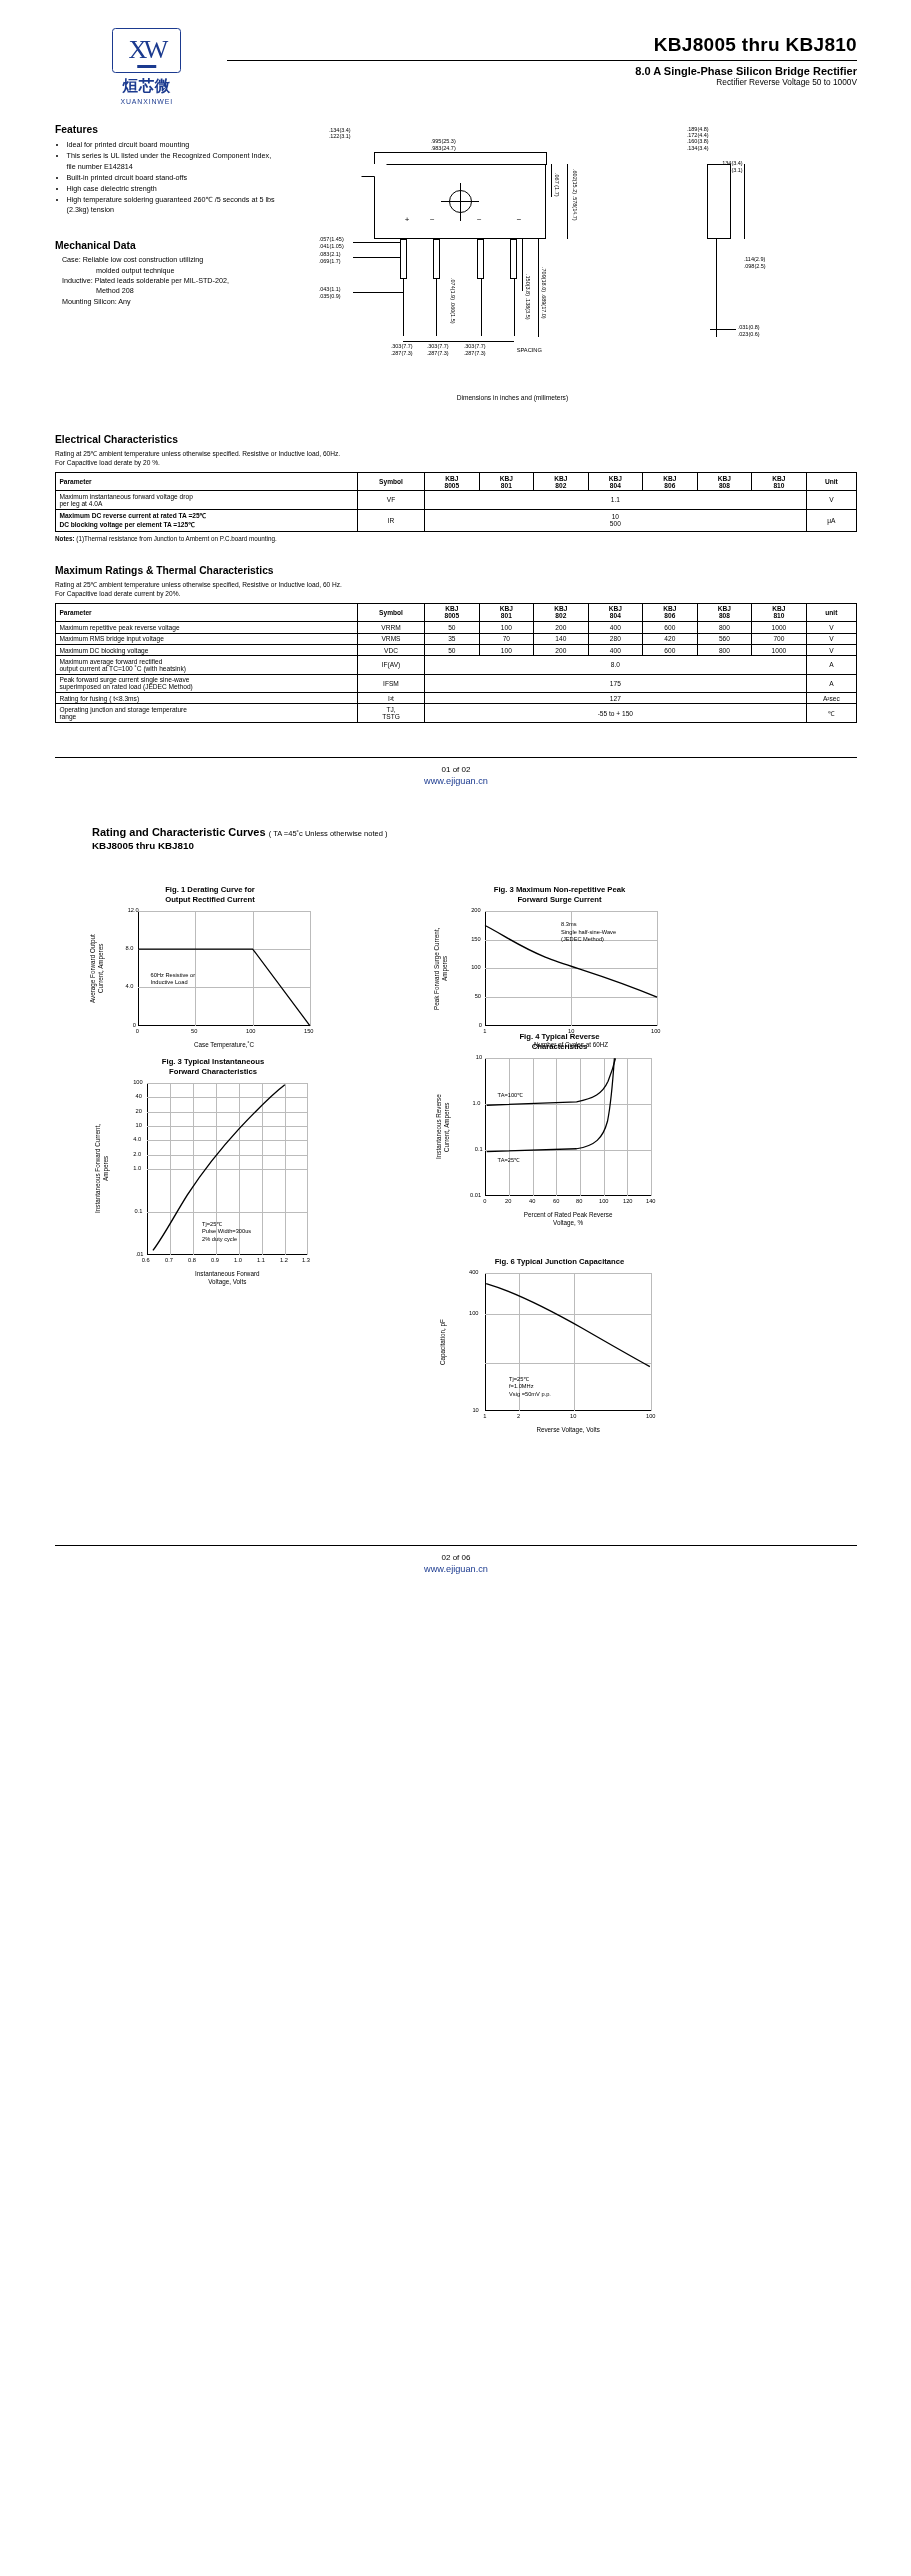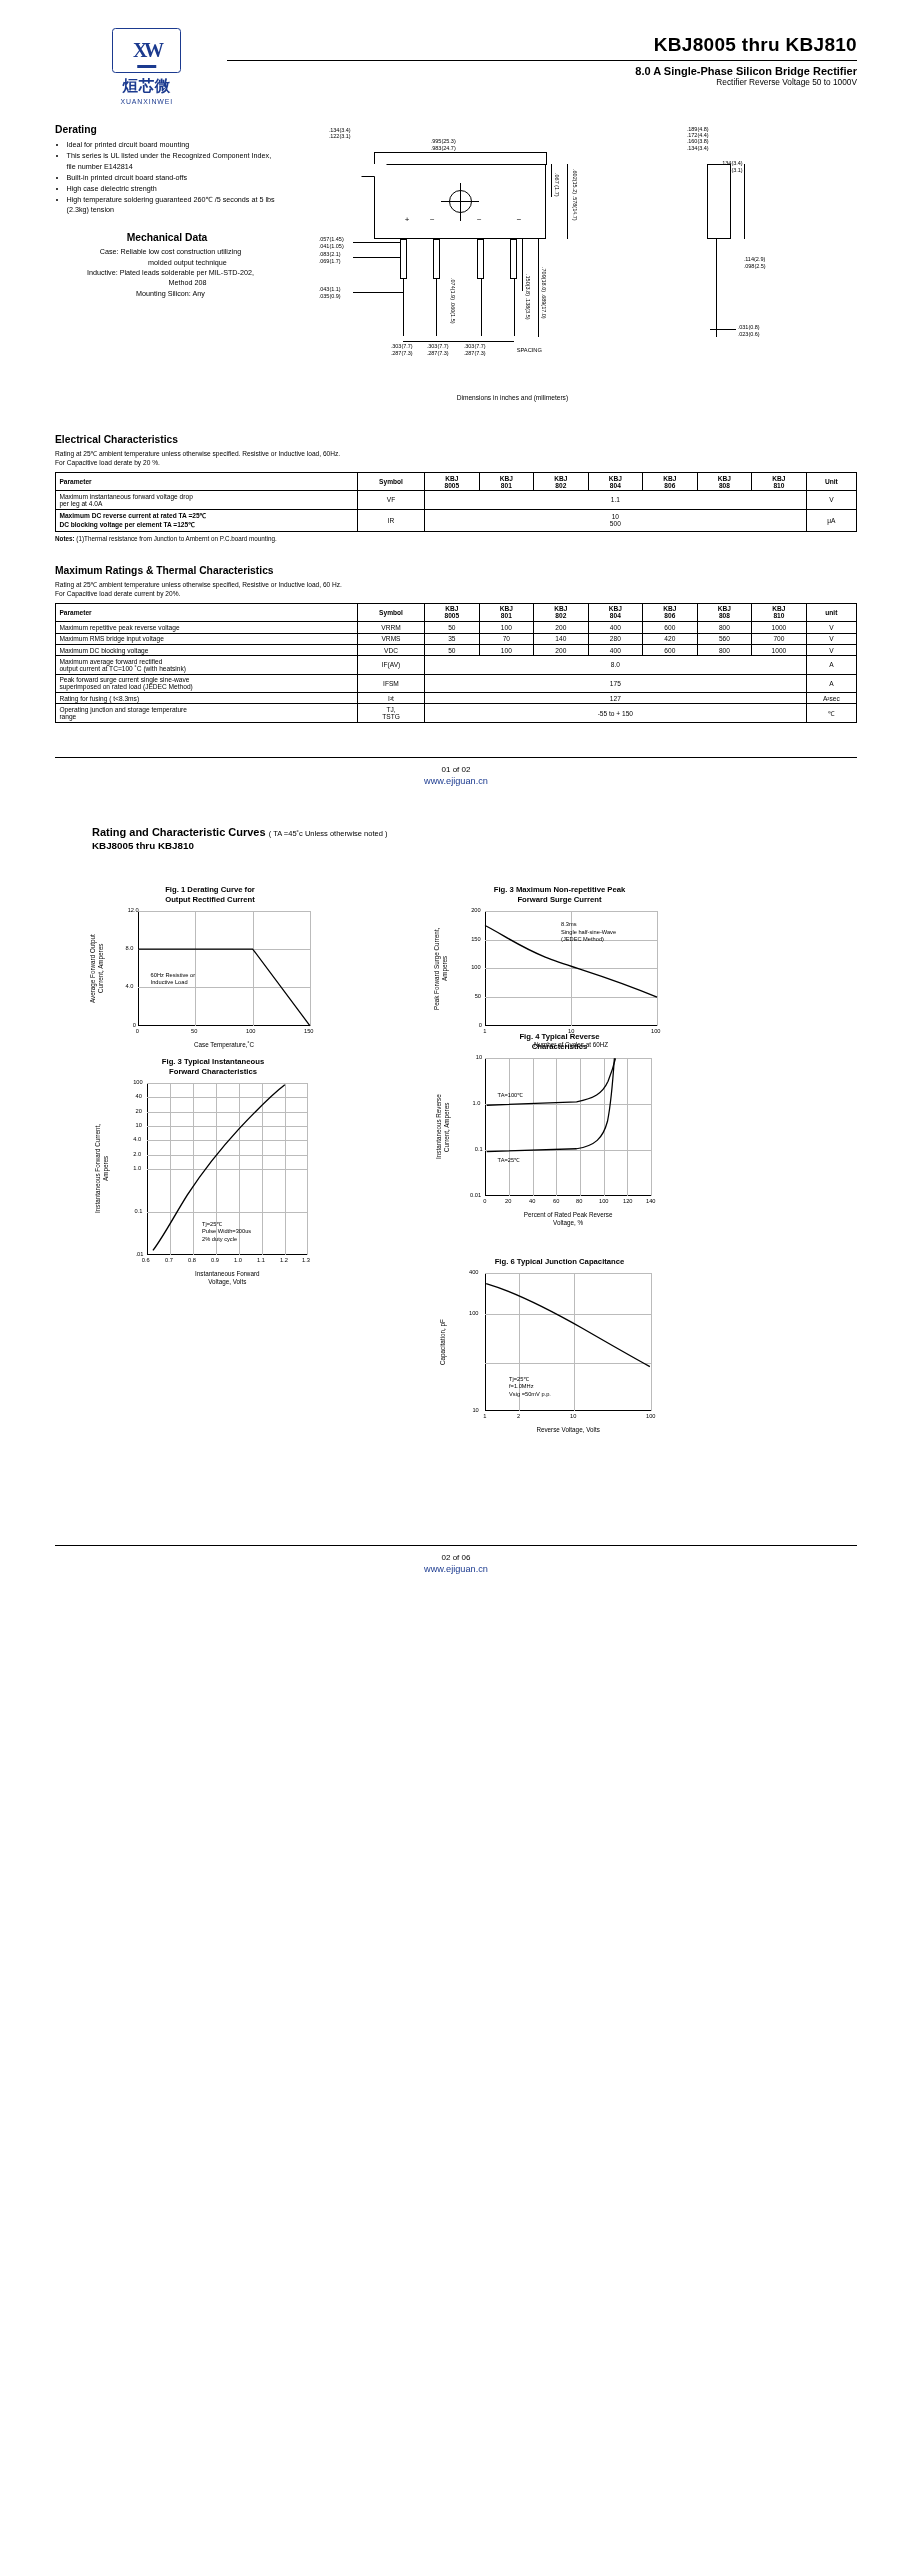--- a/index.html
+++ b/index.html
@@ -31,21 +31,21 @@
   .logo-mark {
     width:69px; height:45px;
     border:1.7px solid #1b3a8f;
     border-radius:3.4px;
     position:relative;
     display:flex; align-items:center; justify-content:center;
     background:#fff;
   }
   .logo-mark .xw {
     font-family:"Liberation Serif", serif;
-    font-size:20px; font-weight:bold; color:#1b3a8f;
+    font-size:26px; font-weight:normal; color:#1b3a8f;
     letter-spacing:-3.4px;
     line-height:1;
   }
   .logo-mark .bar {
     position:absolute;
     bottom:4px; left:50%; transform:translateX(-50%);
     width:19.5px; height:2.3px; background:#1b3a8f;
   }
   .logo-cn {
     margin-top:3.4px;
@@ -86,21 +86,21 @@
   h2.sect {
     font-size:10.3px;
     font-weight:bold;
     margin:0 0 4.6px 0;
   }
   ul.features {
     margin:0; padding-left:11.5px;
     font-size:7.2px; line-height:1.45;
   }
   ul.features li { margin-bottom:0.6px; }
-  .mech { margin-top:16px;text-align:center; }
+  .mech { margin-top:24px; }
   .mech-body {
     font-size:7.2px;
     line-height:1.45;
     padding-left:6.9px;
   }
   .mech-body .ind2 { display:block; padding-left:34px;}
 
   
   .drawing {
     position:relative;
@@ -215,21 +215,21 @@
     <div class="title-block">
       <div class="doc-title">KBJ8005 thru KBJ810</div>
       <hr class="rule">
       <div class="doc-sub1">8.0 A Single-Phase Silicon Bridge Rectifier</div>
       <div class="doc-sub2">Rectifier Reverse Voltage 50 to 1000V</div>
     </div>
   </div>
 
   <div class="mid">
     <div class="left-col">
-      <h2 class="sect">Derating</h2>
+      <h2 class="sect">Features</h2>
       <ul class="features">
         <li>Ideal for printed circuit  board mounting</li>
         <li>This series is UL listed under the Recognized Component Index, file number E142814</li>
         <li>Built-in printed circuit board stand-offs</li>
         <li>High case dielectric strength</li>
         <li>High temperature soldering guaranteed 260℃ /5 seconds at 5 lbs (2.3kg) tension</li>
       </ul>
 
       <div class="mech">
         <h2 class="sect">Mechanical Data</h2>

